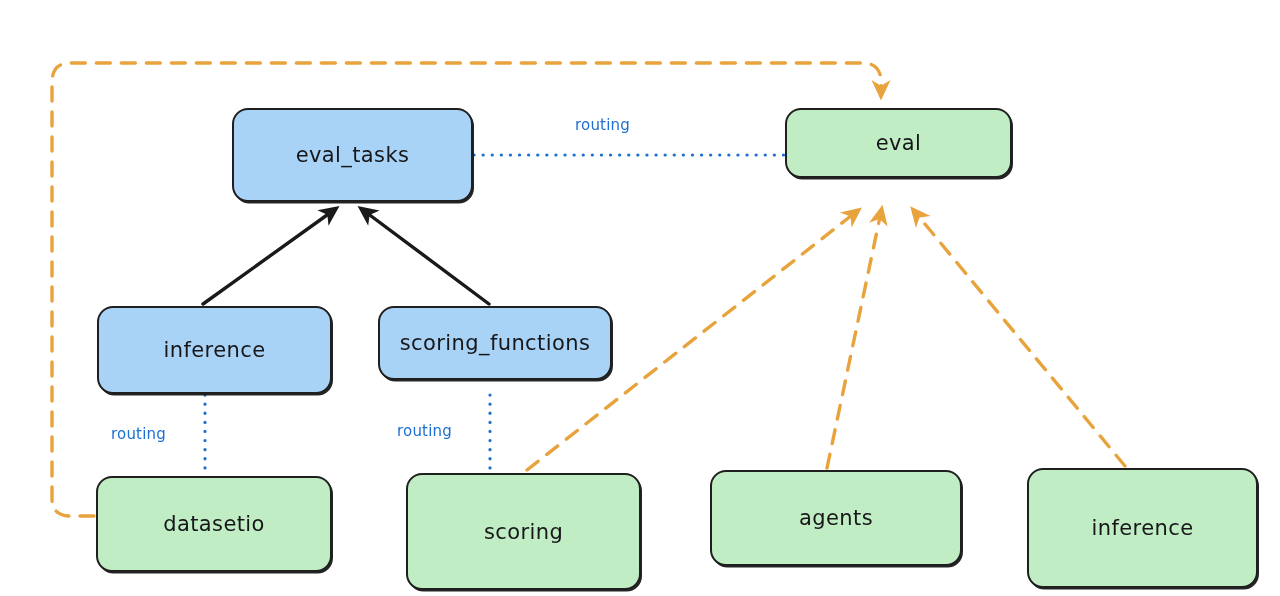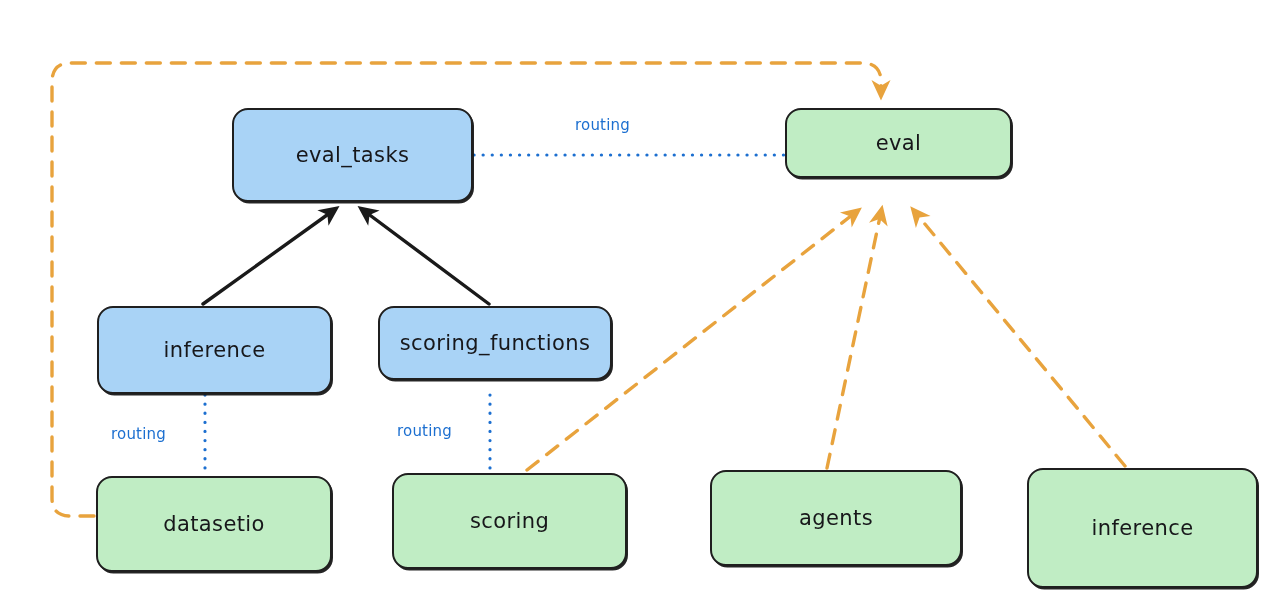--- a/index.html
+++ b/index.html
@@ -124,21 +124,21 @@
   </div>
 
   <div class="node blue" style="left:378px; top:306px; width:234px; height:74px;">
     <span class="node-label">scoring_functions</span>
   </div>
 
   <div class="node green" style="left:96px; top:476px; width:236px; height:96px;">
     <span class="node-label">datasetio</span>
   </div>
 
-  <div class="node green" style="left:392px; top:473px; width:235px; height:96px;">
+  <div class="node green" style="left:406px; top:473px; width:235px; height:117px;">
     <span class="node-label">scoring</span>
   </div>
 
   <div class="node green" style="left:710px; top:470px; width:252px; height:96px;">
     <span class="node-label">agents</span>
   </div>
 
   <div class="node green" style="left:1027px; top:468px; width:231px; height:120px;">
     <span class="node-label">inference</span>
   </div>

